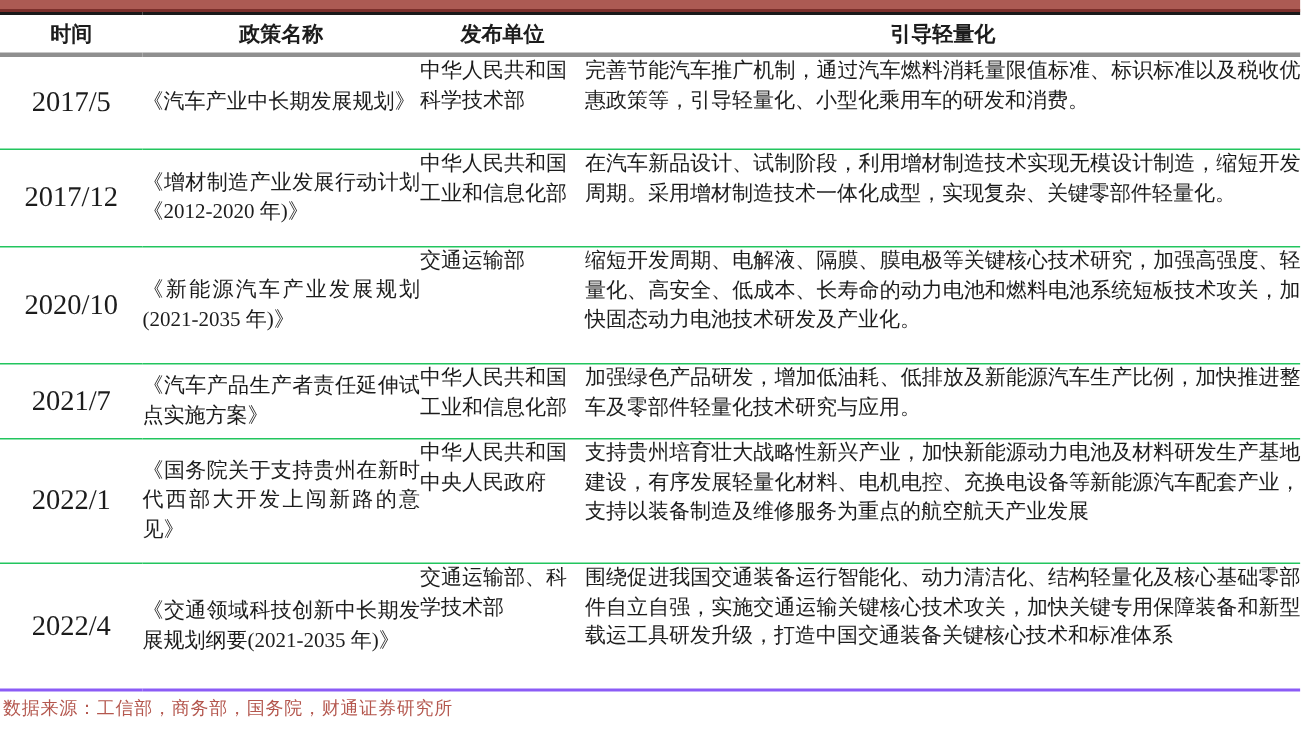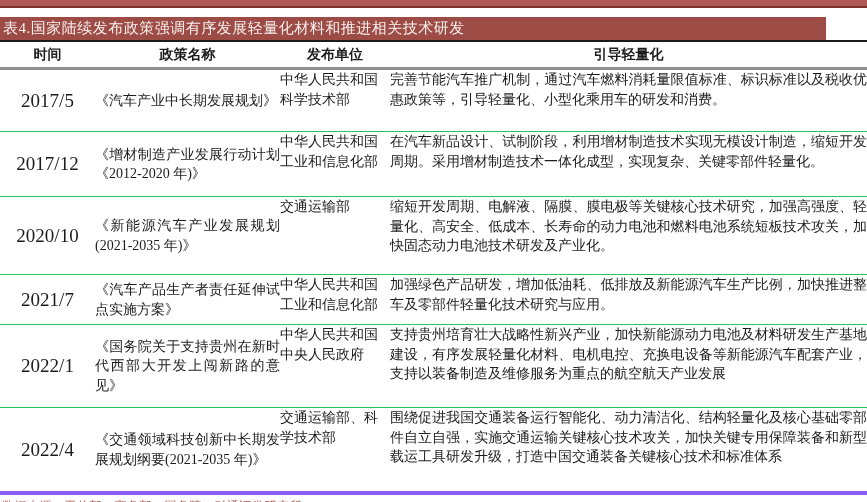--- a/index.html
+++ b/index.html
@@ -49,21 +49,21 @@
     vertical-align:middle;
     border-bottom:3px solid #8f8f8f;
     padding:0;
     margin-top:20px;
   }
   table.policy td{
     border-bottom:1px solid #22c55e;
     padding:0;
     line-height:19.5px;
   }
-  tr.last td{border-bottom:4px solid #8b5cf6;}
+  tr.last td{border-bottom:2px solid #8b5cf6;}
   td.cell-date{
     text-align:center;
     vertical-align:middle;
     font-size:19px;
   }
   td.cell-policy{
     vertical-align:middle;
     padding:0 5px 0 6px;
     text-align:justify;
   }
@@ -87,23 +87,20 @@
     letter-spacing:0.5px;
   }
 </style>
 </head>
 <body>
 
 <div class="page">
 
   <div class="top-strip"></div>
 
-  <div class="title-bar">
-    <span>表4.国家陆续发布政策强调有序发展轻量化材料和推进相关技术研发</span>
-  </div>
 
   <table class="policy">
     <colgroup>
       <col class="c-date">
         <col class="c-policy">
         <col class="c-unit">
         <col class="c-content">
     </colgroup>
     <thead>
       <tr>

